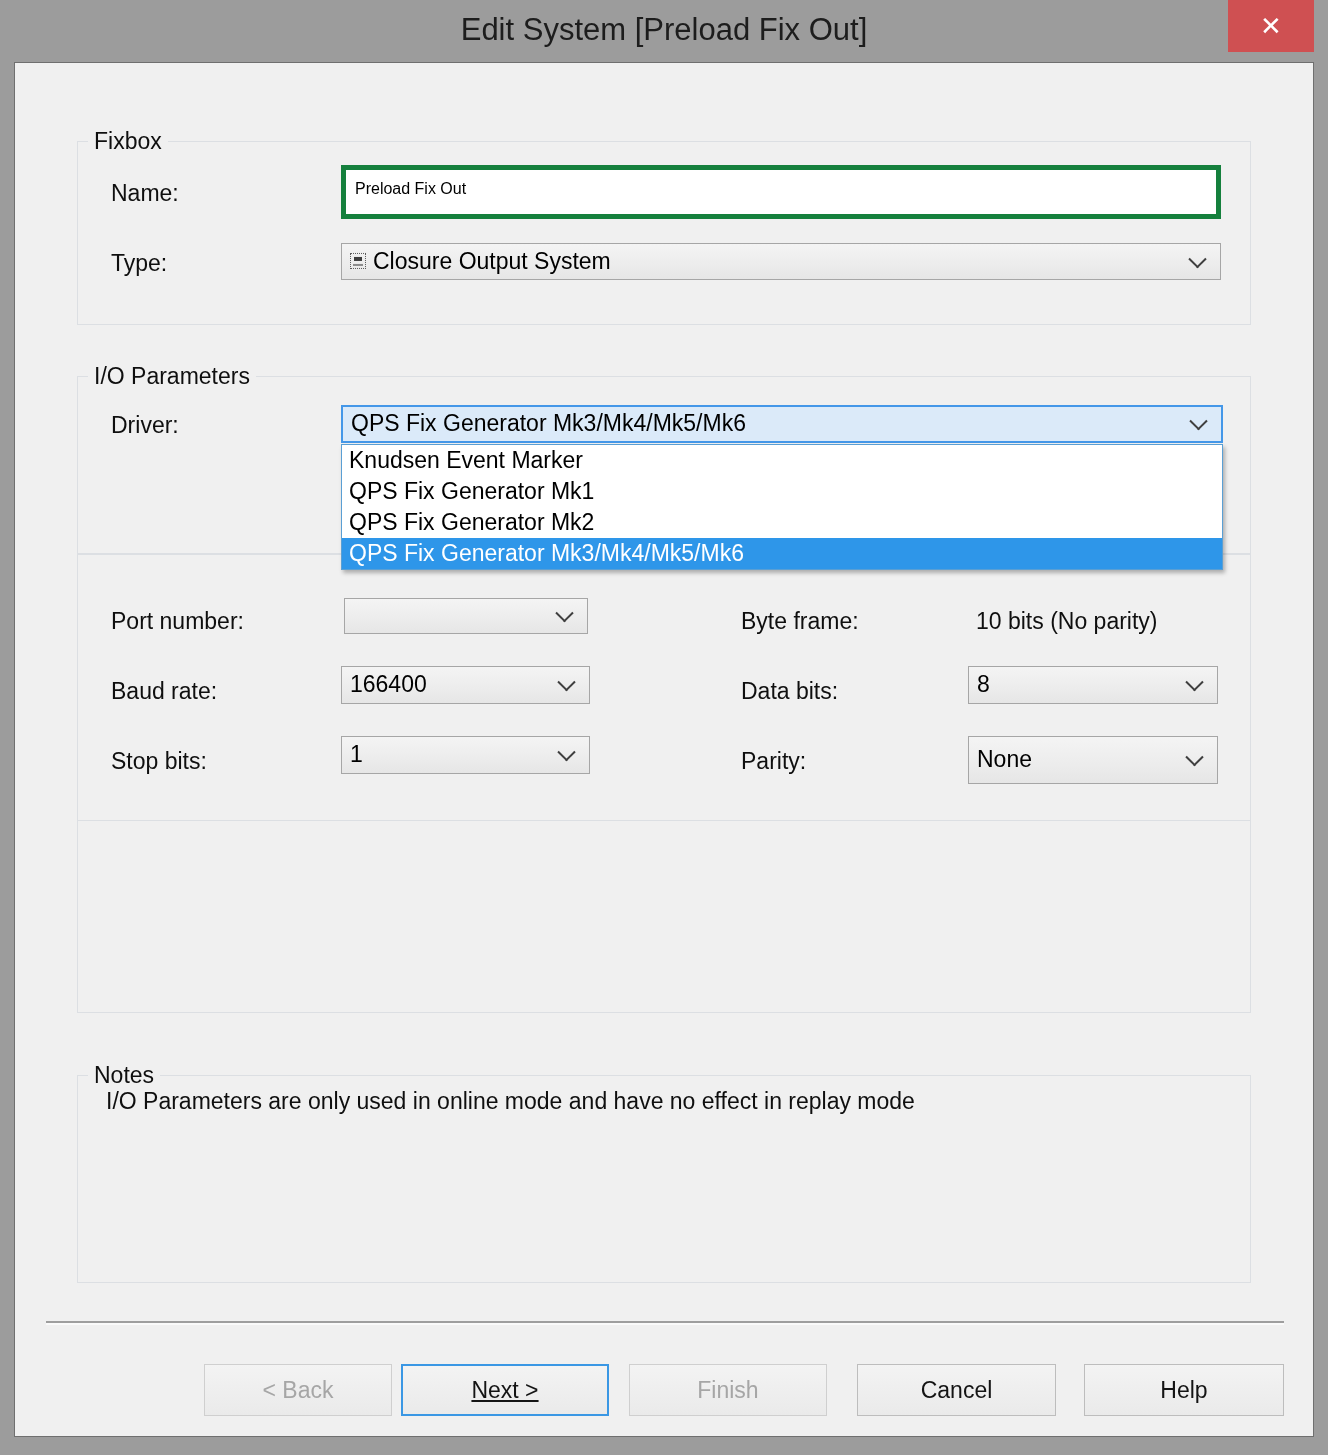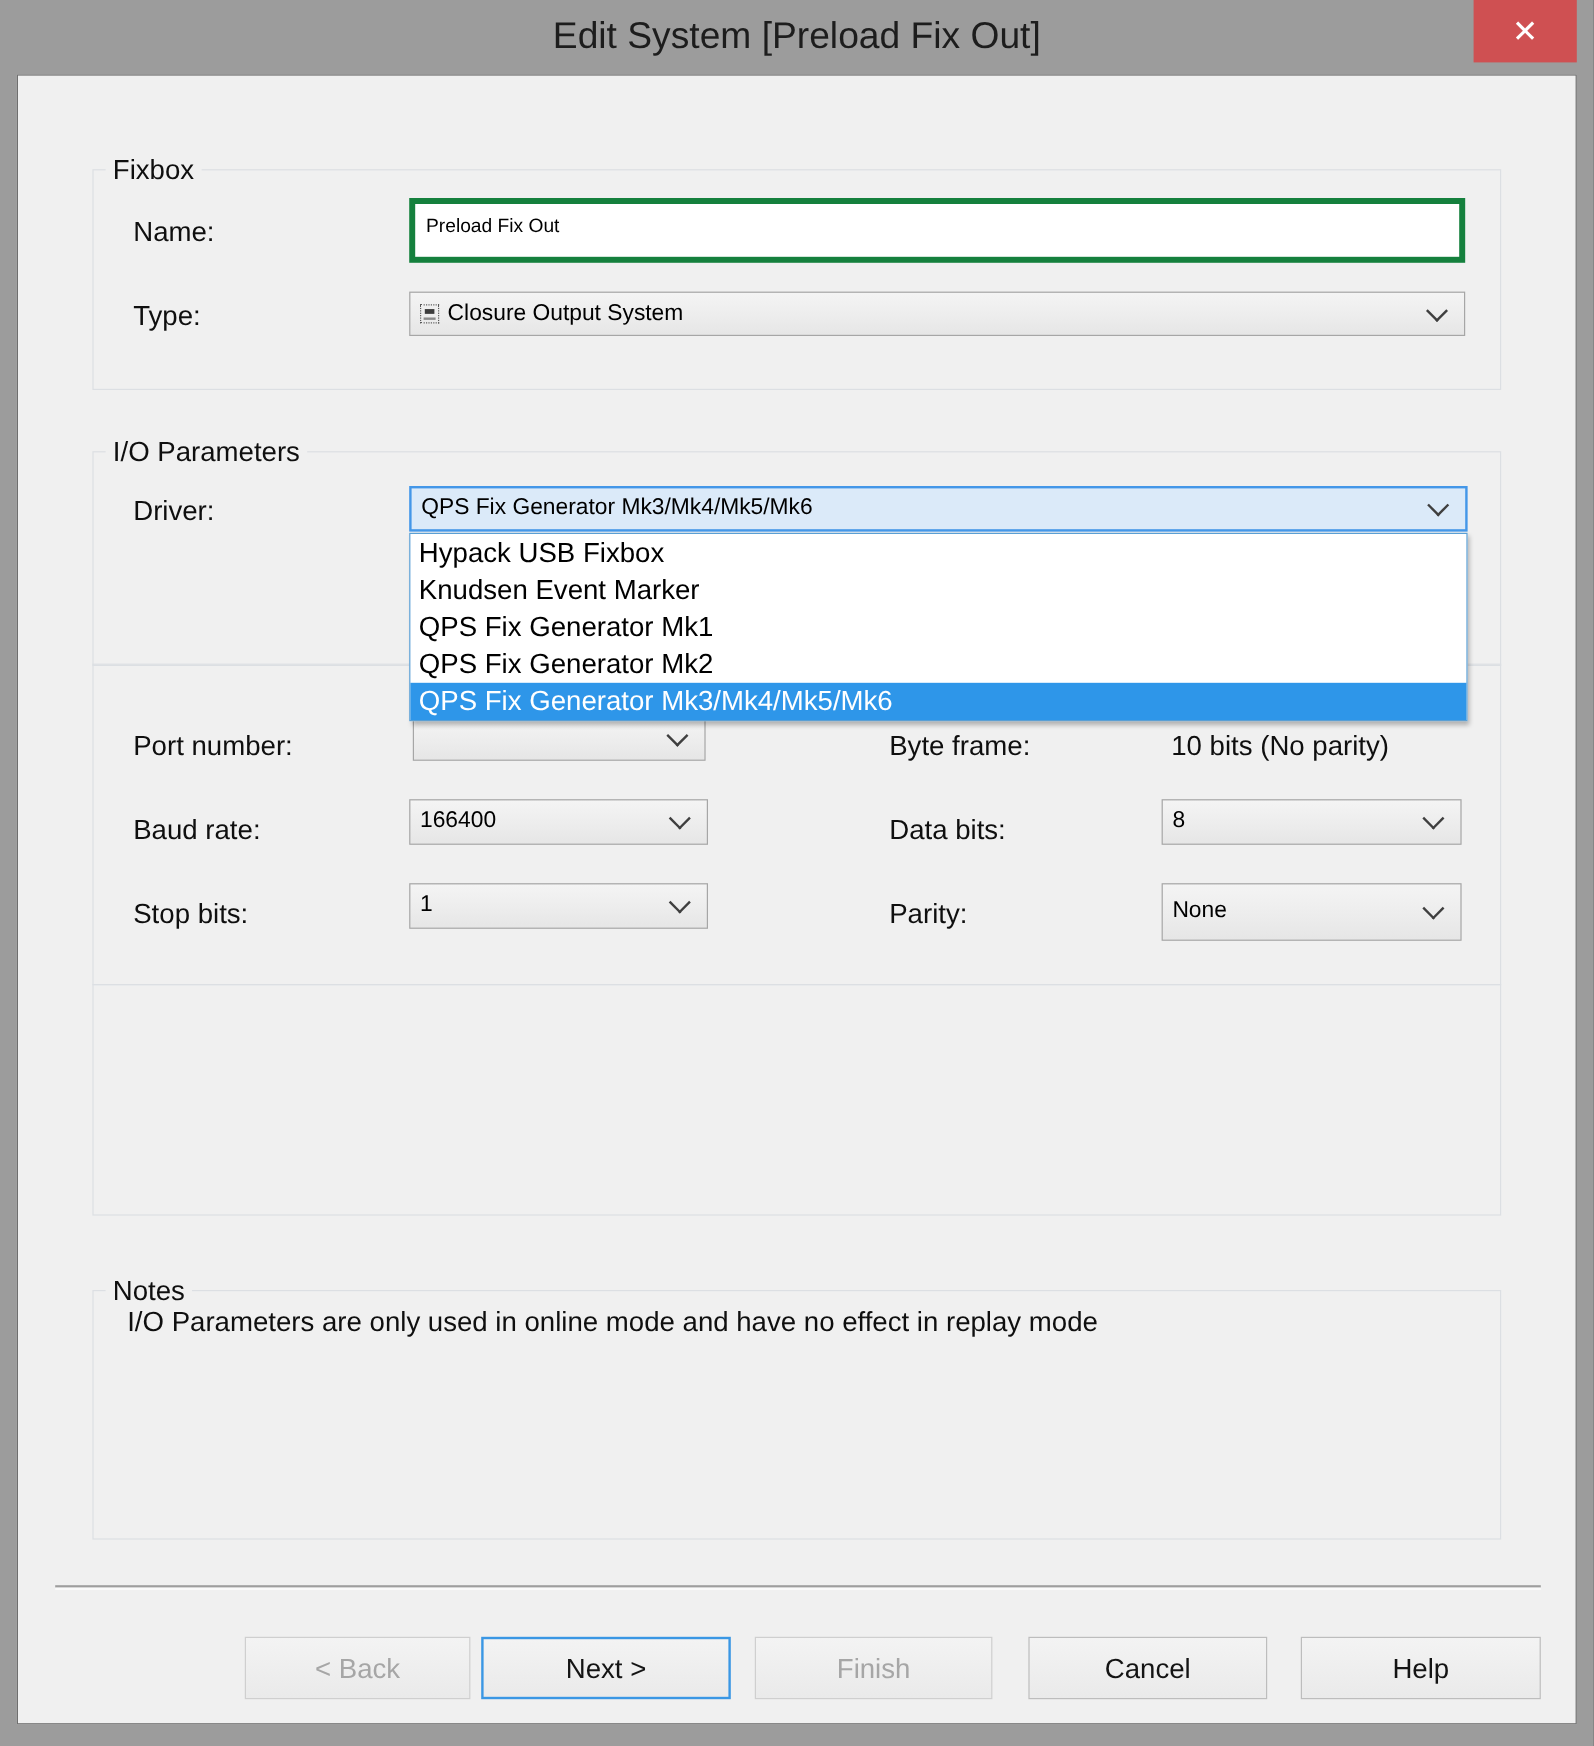--- a/index.html
+++ b/index.html
@@ -27,21 +27,21 @@
     font-size:23px;line-height:30px;color:#0f0f0f;white-space:nowrap;
   }
   .lbl{position:absolute;font-size:23px;line-height:28px;color:#0f0f0f;white-space:nowrap;}
   .textbox{
     position:absolute;background:#fff;border:5px solid #15803d;box-sizing:border-box;
     font-size:16px;padding:10px 0 0 9px;color:#000;
   }
   .combo{
     position:absolute;box-sizing:border-box;border:1px solid #a6a6a6;
     background:linear-gradient(180deg,#f4f4f4 0%,#ececec 60%,#e6e6e6 100%);
-    font-size:19px;color:#000;
+    font-size:23px;color:#000;
   }
   .combo .val{position:absolute;left:8px;top:50%;transform:translateY(-52%);white-space:nowrap;display:flex;align-items:center;gap:7px;}
   .chev{
     position:absolute;right:16px;top:50%;width:11px;height:11px;
     border-right:2px solid #3f3f3f;border-bottom:2px solid #3f3f3f;
     transform:translateY(-72%) rotate(45deg);
   }
   .combo.focused{
     background:#dbeaf9;border:2px solid #4497e8;
   }
@@ -63,21 +63,21 @@
   .under{z-index:1;}
   .separator{
     position:absolute;height:0;border-top:2px solid #9e9e9e;border-bottom:2px solid #fafafa;
   }
   .btn{
     position:absolute;height:52px;box-sizing:border-box;border:1px solid #bdbdbd;
     background:linear-gradient(180deg,#f3f3f3,#eaeaea);
     font-size:23px;color:#141414;text-align:center;line-height:50px;cursor:default;
   }
   .btn.disabled{color:#a6a6a6;border-color:#cfcfcf;}
-  .btn.default{border:2px solid #3a97e4;line-height:48px;}
+  .btn.default{border:2px solid #3a97e4;line-height:48px;text-decoration:underline;}
 </style>
 </head>
 <body>
 
 <div class="window">
 
   <div class="titlebar">
     <div class="title">Edit System [Preload Fix Out]</div>
     <div class="close-btn">
       <span>✕</span>
@@ -146,21 +146,20 @@
     </div>
     <div class="lbl" style="left:726px;top:684px;">Parity:</div>
     <div class="combo" style="left:953px;top:673px;width:250px;height:48px;">
       <span class="val">
           <span>None</span>
         </span>
       <span class="chev"></span>
     </div>
 
     <div class="droplist" style="left:326px;top:381px;width:882px;">
-      <div class="drop-item">Hypack USB Fixbox</div>
       <div class="drop-item">Knudsen Event Marker</div>
       <div class="drop-item">QPS Fix Generator Mk1</div>
       <div class="drop-item">QPS Fix Generator Mk2</div>
       <div class="drop-item sel">QPS Fix Generator Mk3/Mk4/Mk5/Mk6</div>
     </div>
 
     <div class="groupbox" style="left:62px;top:757px;width:1172px;height:191px;"></div>
 
     <div class="groupbox" style="left:62px;top:1012px;width:1172px;height:206px;">
       <span class="legend">Notes</span>

